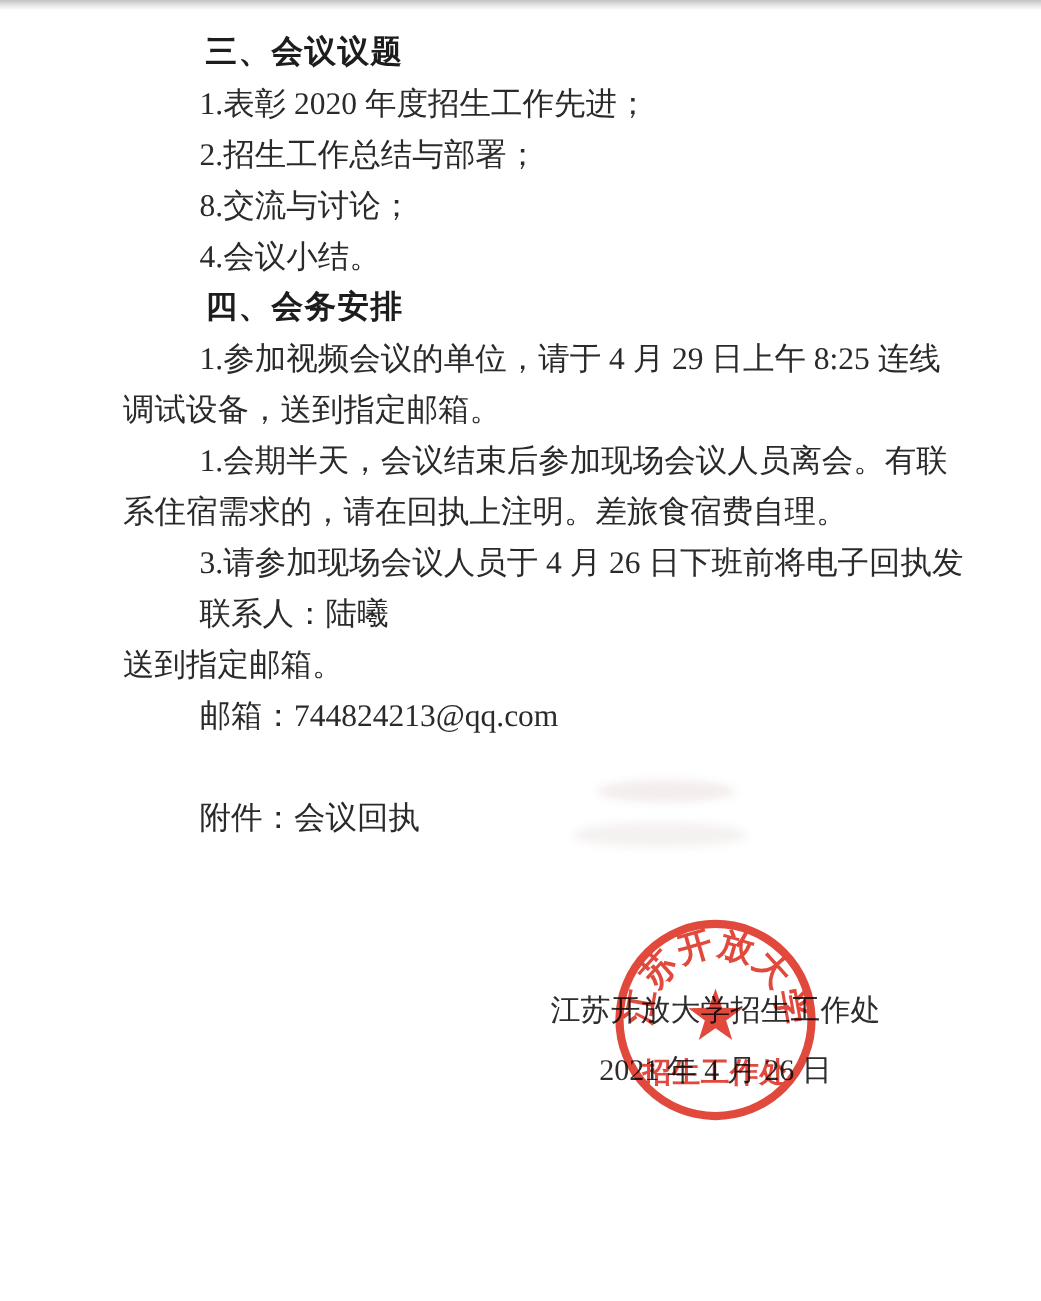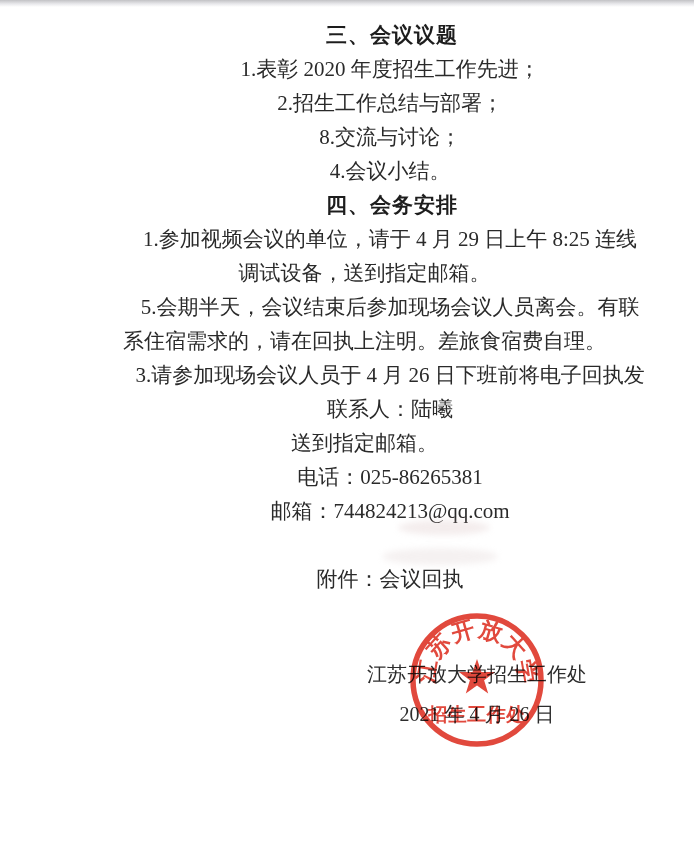--- a/index.html
+++ b/index.html
@@ -9,21 +9,21 @@
   }
   .page{position:absolute;inset:0;background:#ffffff;}
   .top-shade{
     position:absolute;top:0;left:0;right:0;height:7px;
     background:linear-gradient(180deg,#c2c2c5 0%,#e8e8eb 55%,#ffffff 100%);
   }
   .doc{
     position:absolute;left:82px;top:18px;width:565px;
     font-size:21px;line-height:34px;
   }
-  .line{height:34px;white-space:nowrap;text-align:center;}
+  .line{height:34px;white-space:nowrap;}
   .indent{padding-left:51px;}
   .heading{
     padding-left:55px;
     font-family:"Liberation Sans","DejaVu Sans",sans-serif;
     font-weight:700;color:#1d1d1d;letter-spacing:1px;
   }
   .blank{height:34px;}
   .sig{
     position:absolute;left:477px;top:654px;transform:translateX(-50%);
     text-align:center;font-size:20px;line-height:40px;white-space:nowrap;color:#2d2d2d;
@@ -46,26 +46,25 @@
 
   <div class="doc">
     <div class="line heading">三、会议议题</div>
     <div class="line indent">1.表彰 2020 年度招生工作先进；</div>
     <div class="line indent">2.招生工作总结与部署；</div>
     <div class="line indent">8.交流与讨论；</div>
     <div class="line indent">4.会议小结。</div>
     <div class="line heading">四、会务安排</div>
     <div class="line indent">1.参加视频会议的单位，请于 4 月 29 日上午 8:25 连线</div>
     <div class="line">调试设备，送到指定邮箱。</div>
-    <div class="line indent">5.会期半天，会议结束后参加现场会议人员离会。有联</div>
+    <div class="line indent">1.会期半天，会议结束后参加现场会议人员离会。有联</div>
     <div class="line">系住宿需求的，请在回执上注明。差旅食宿费自理。</div>
     <div class="line indent">3.请参加现场会议人员于 4 月 26 日下班前将电子回执发</div>
     <div class="line indent">联系人：陆曦</div>
     <div class="line">送到指定邮箱。</div>
-    <div class="line indent">电话：025-86265381</div>
     <div class="line indent">邮箱：744824213@qq.com</div>
     <div class="line blank"></div>
     <div class="line indent">附件：会议回执</div>
   </div>
 
   <div class="smudge smudge-1"></div>
   <div class="smudge smudge-2"></div>
 
   <div class="sig">
     <div>江苏开放大学招生工作处</div>

